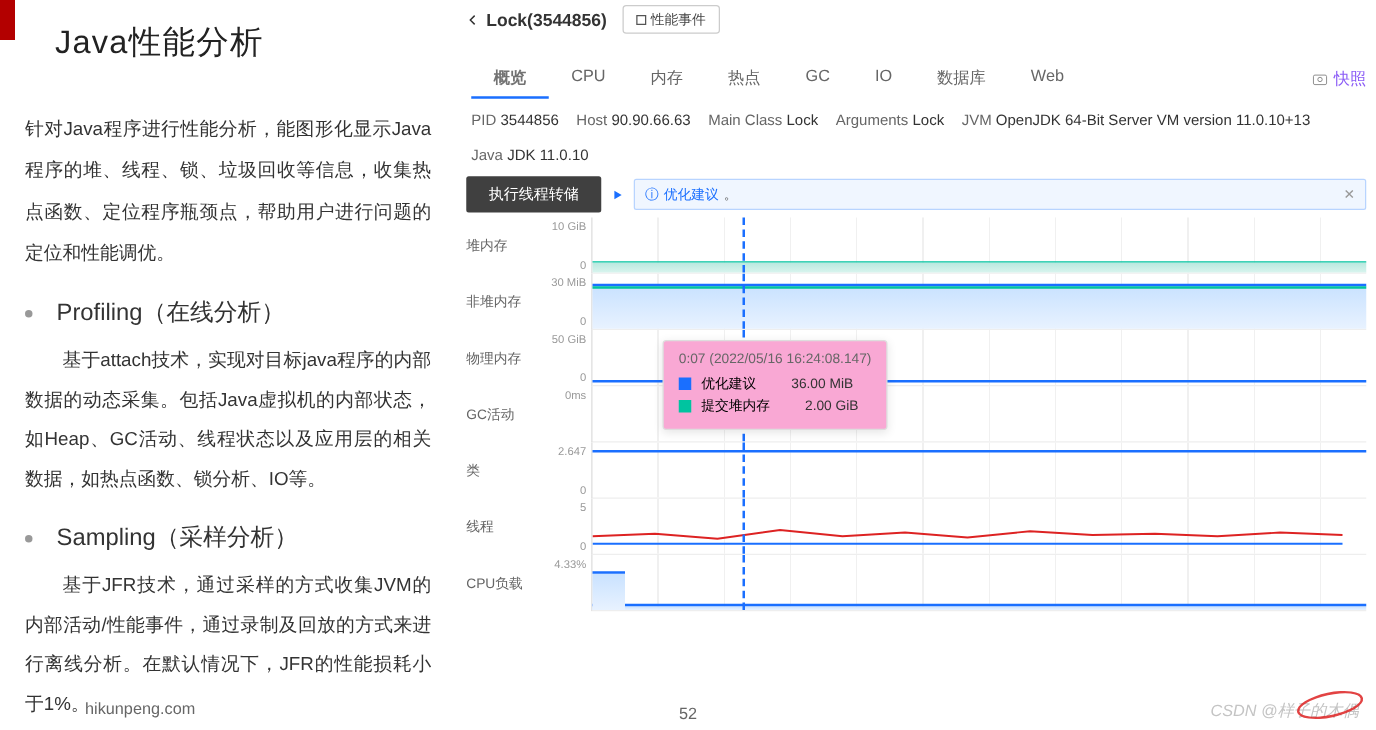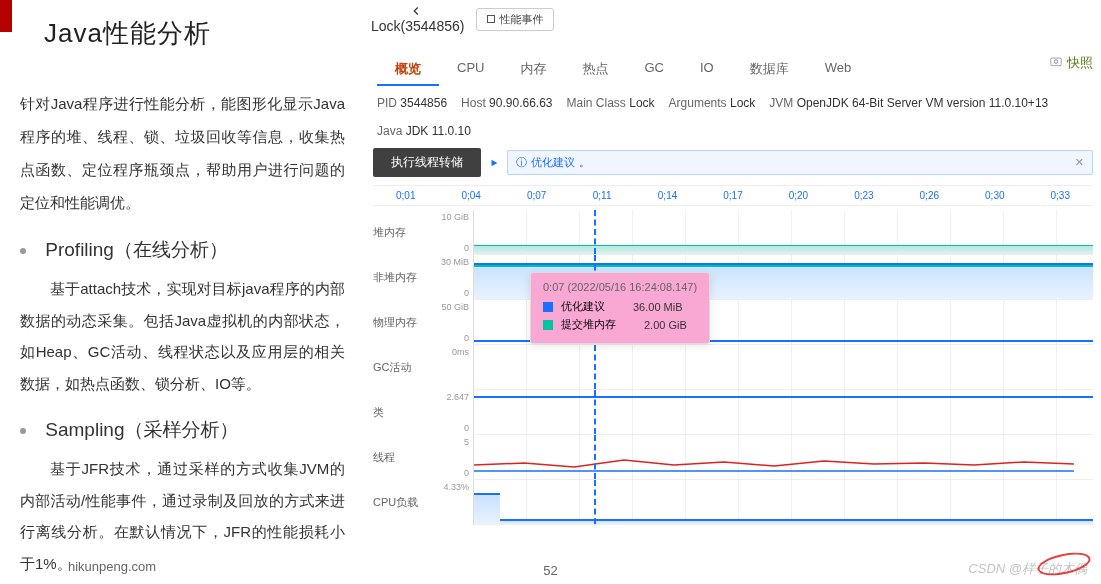--- a/index.html
+++ b/index.html
@@ -8,29 +8,29 @@
     .red-block { position: absolute; left: 0; top: 0; width: 12px; height: 32px; background: #b30000; }
     .title { font-size: 26px; color: #222; margin-left: 34px; margin-top: -2px; font-weight: 400; letter-spacing: 1px; }
     .para { font-size: 15px; color: #333; line-height: 2.2; margin: 36px 10px 0 10px; text-align: justify; }
     .list-dot { display: inline-block; width: 6px; height: 6px; background: #999; border-radius: 50%; margin-right: 14px; vertical-align: middle; }
     .list-item { margin: 18px 10px 0 10px; font-size: 19px; color: #333; }
     .sub-para { font-size: 15px; color: #333; line-height: 2.1; margin: 10px 10px 0 10px; text-align: justify; text-indent: 2em; }
     .footer-site { position: absolute; left: 20px; bottom: 10px; font-size: 13px; color: #666; padding-left: 48px; }
     
     .right-panel { position: absolute; left: 365px; top: 0; width: 736px; height: 584px; border-left: 0px; }
     .header-row { display: flex; align-items: center; padding: 4px 10px 4px 6px; gap: 12px; }
-    .back-btn { display: inline-flex; align-items: center; font-size: 14px; color: #333; font-weight: 400; cursor: pointer; flex-direction: column; }
+    .back-btn { display: inline-flex; align-items: center; font-size: 14px; color: #333; font-weight: 700; cursor: pointer; }
     .back-btn svg { width: 14px; height: 14px; margin-right: 4px; }
     .stop-btn { border: 1px solid #ccc; border-radius: 3px; padding: 3px 10px; font-size: 11px; color: #444; background: #fff; cursor: pointer; display: inline-flex; align-items: center; gap: 4px; }
     .stop-btn span.sq { display: inline-block; width: 8px; height: 8px; border: 1px solid #555; }
     
     .tabs { display: flex; gap: 0; margin: 16px 8px 0 12px; font-size: 13px; }
     .tab { padding: 6px 18px; color: #666; cursor: pointer; }
-    .tab.active { color: #c2410c; border-bottom: 2px solid #1a6fff; font-weight: 600; }
-    .snapshot { margin-left: auto; display: flex; align-items: flex-start; gap: 4px; color: #4d7c0f; cursor: pointer; }
+    .tab.active { color: #737373; border-bottom: 2px solid #1a6fff; font-weight: 600; }
+    .snapshot { margin-left: auto; display: flex; align-items: center; gap: 4px; color: #8b5cf6; cursor: pointer; }
     
     .info-row { padding: 10px 12px; font-size: 12px; color: #666; display: flex; flex-wrap: wrap; gap: 14px; }
     .info-row b { color: #333; font-weight: 400; }
     
     .action-row { display: flex; align-items: center; margin: 0 8px; gap: 8px; }
     .primary-btn { background: #404040; color: #fff; border: none; padding: 6px 18px; font-size: 12px; border-radius: 2px; cursor: pointer; }
     .tip-banner { flex: 1; border: 1px solid #b8d4ff; background: #f0f6ff; border-radius: 2px; padding: 4px 8px; font-size: 11px; color: #555; display: flex; align-items: center; gap: 4px; }
     .tip-banner .info-ic { color: #1a6fff; }
     .tip-banner .link { color: #1a6fff; cursor: pointer; }
     .tip-banner .close-x { margin-left: auto; color: #999; cursor: pointer; }
@@ -126,33 +126,20 @@
         <polygon points="6,4 20,12 6,20" fill="#1a6fff"></polygon>
       </svg>
     <div class="tip-banner">
       <span class="info-ic">ⓘ</span>
       <span class="link">优化建议</span>
       <span>。</span>
       <span class="close-x">✕</span>
     </div>
   </div>
 
-  <div class="timeline">
-    <span>0;01</span>
-    <span>0;04</span>
-    <span>0;07</span>
-    <span>0;11</span>
-    <span>0;14</span>
-    <span>0;17</span>
-    <span>0;20</span>
-    <span>0;23</span>
-    <span>0;26</span>
-    <span>0;30</span>
-    <span>0;33</span>
-  </div>
 
   <div class="charts">
 
     <div class="chart-row">
       <div class="chart-label">堆内存</div>
       <div class="chart-yaxis">
           <span>10 GiB</span>
           <span>0</span>
         </div>
       <div class="chart-area">

